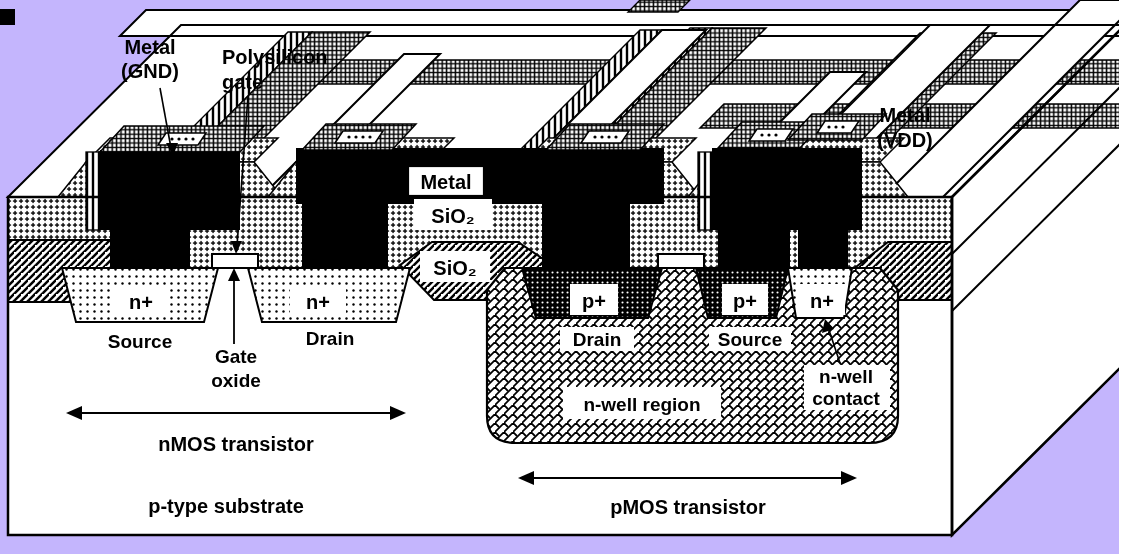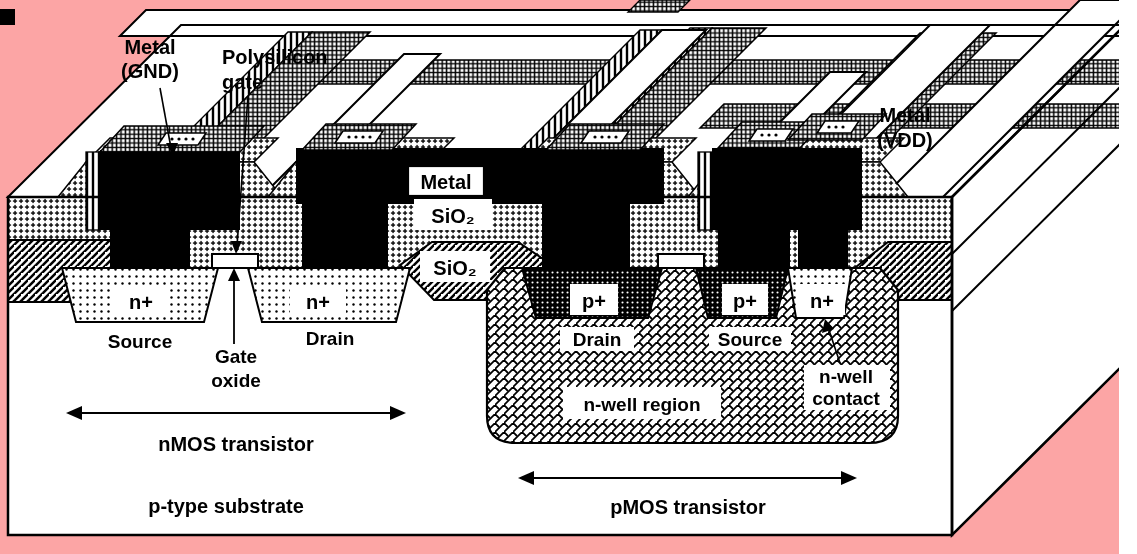--- a/index.html
+++ b/index.html
@@ -1,16 +1,16 @@
 <!DOCTYPE html>
 <html><head>
 <meta charset="utf-8">
 <style>
   html,body{margin:0;padding:0;background:#ffffff;}
-  .stage{position:relative;width:1119px;height:554px;background:#fca5a5;overflow:hidden;
+  .stage{position:relative;width:1119px;height:554px;background:#c4b5fd;overflow:hidden;
          font-family:"Liberation Sans", sans-serif;text-align:center;}
   svg{position:absolute;left:0;top:0;}
   text{font-family:"Liberation Sans","DejaVu Sans",sans-serif;font-weight:700;fill:#000;}
   .t20{font-size:20px;}
   .t19{font-size:19px;}
 </style>
 </head>
 <body>
 
 <div class="stage">

